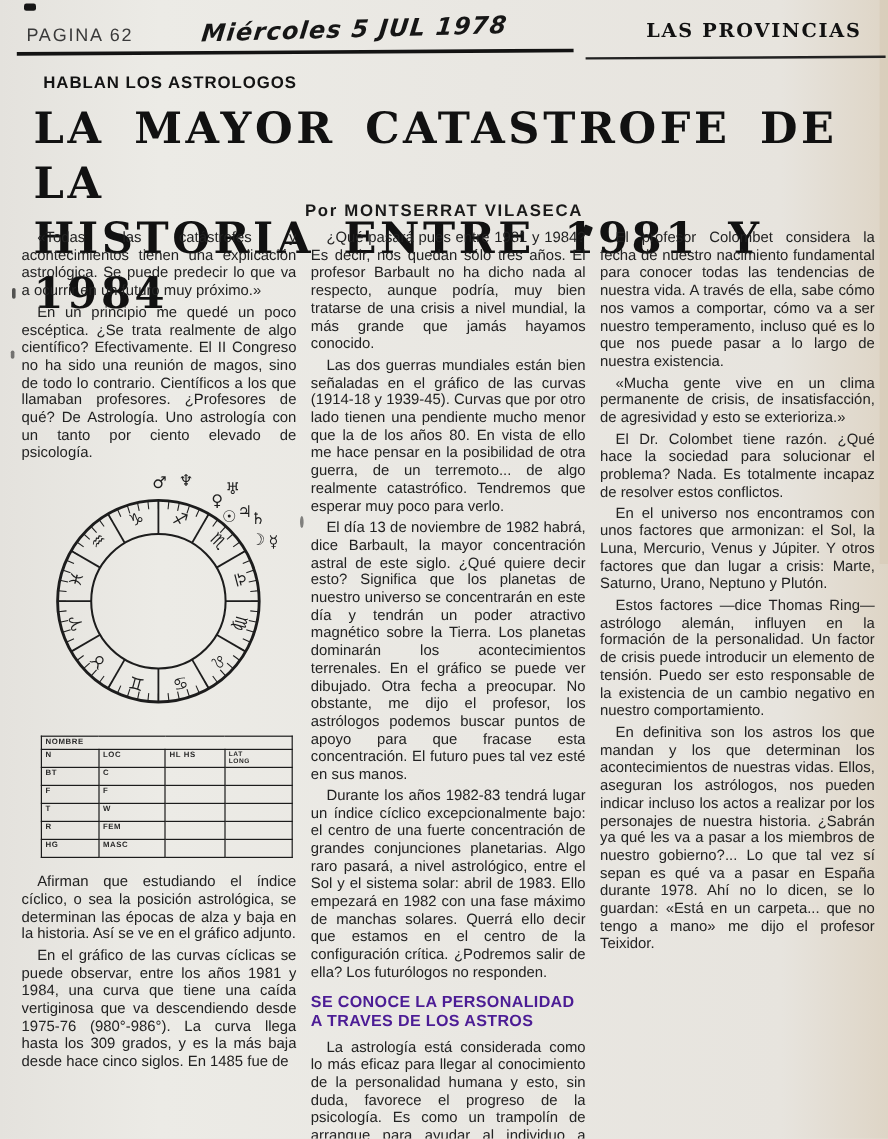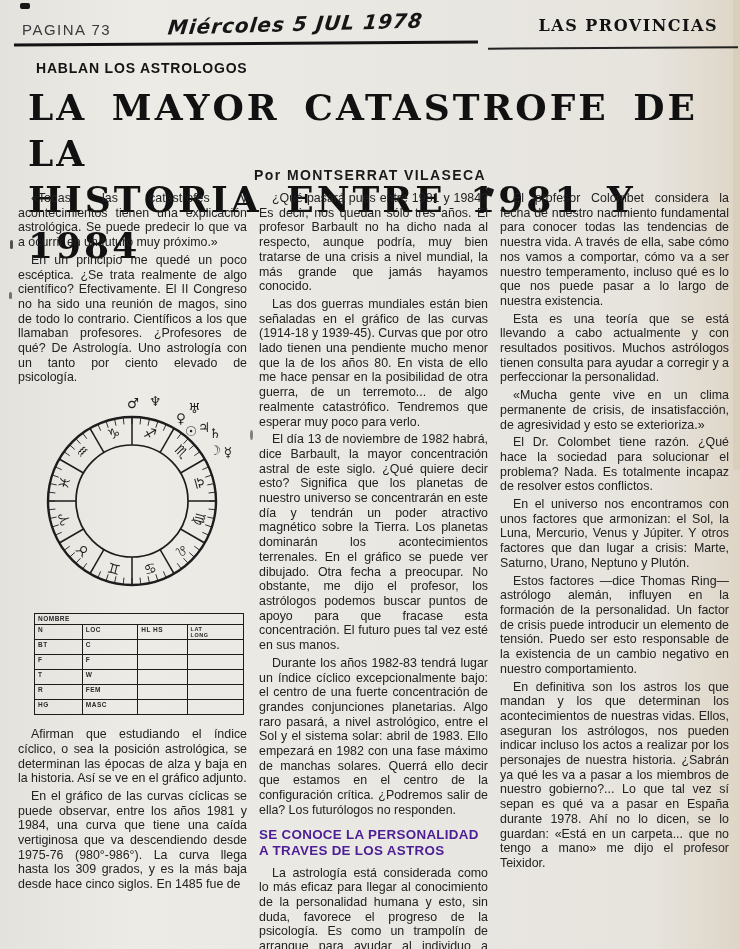--- a/index.html
+++ b/index.html
@@ -64,21 +64,21 @@
 </head>
 <body>
 
 <div class="speck" style="left:20px;top:3px;width:10px;height:6px;border-radius:2px;"></div>
 <div class="speck" style="left:486px;top:188px;width:7px;height:8px;border-radius:1px;transform:rotate(20deg);"></div>
 <div class="speck" style="left:10px;top:240px;width:3px;height:9px;border-radius:2px;opacity:.7;"></div>
 <div class="speck" style="left:9px;top:292px;width:3px;height:7px;border-radius:2px;opacity:.55;"></div>
 <div class="speck" style="left:250px;top:430px;width:3px;height:10px;opacity:.5;"></div>
 <div class="edge-strip"></div>
 
-<div class="page-label">PAGINA 73</div>
+<div class="page-label">PAGINA 62</div>
 <div class="hand-date">Miércoles 5 JUL 1978</div>
 <div class="masthead">LAS PROVINCIAS</div>
 <div class="rule-left"></div>
 <div class="rule-right"></div>
 
 <div class="kicker">HABLAN LOS ASTROLOGOS</div>
 
 <div class="headline">
   <div>LA MAYOR CATASTROFE DE LA</div>
   <div>HISTORIA ENTRE 1981 Y 1984</div>
@@ -256,21 +256,20 @@
       </div>
     <div class="subhead">SE CONOCE LA PERSONALIDAD A TRAVES DE LOS ASTROS</div>
     <div>
         <p class="col-p">La astrología está considerada como lo más eficaz para llegar al conocimiento de la personalidad humana y esto, sin duda, favorece el progreso de la psicología. Es como un trampolín de arranque para ayudar al individuo a encontrar una vida mejor. Desarrollar la personalidad en una perspectiva armónica.</p>
       </div>
   </div>
 
   <div class="col">
     <div>
         <p class="col-p">El profesor Colombet considera la fecha de nuestro nacimiento fundamental para conocer todas las tendencias de nuestra vida. A través de ella, sabe cómo nos vamos a comportar, cómo va a ser nuestro temperamento, incluso qué es lo que nos puede pasar a lo largo de nuestra existencia.</p>
-        <p class="col-p">Esta es una teoría que se está llevando a cabo actualmente y con resultados positivos. Muchos astrólogos tienen consulta para ayudar a corregir y a perfeccionar la personalidad.</p>
         <p class="col-p">«Mucha gente vive en un clima permanente de crisis, de insatisfacción, de agresividad y esto se exterioriza.»</p>
         <p class="col-p">El Dr. Colombet tiene razón. ¿Qué hace la sociedad para solucionar el problema? Nada. Es totalmente incapaz de resolver estos conflictos.</p>
         <p class="col-p">En el universo nos encontramos con unos factores que armonizan: el Sol, la Luna, Mercurio, Venus y Júpiter. Y otros factores que dan lugar a crisis: Marte, Saturno, Urano, Neptuno y Plutón.</p>
         <p class="col-p">Estos factores —dice Thomas Ring— astrólogo alemán, influyen en la formación de la personalidad. Un factor de crisis puede introducir un elemento de tensión. Puedo ser esto responsable de la existencia de un cambio negativo en nuestro comportamiento.</p>
         <p class="col-p">En definitiva son los astros los que mandan y los que determinan los acontecimientos de nuestras vidas. Ellos, aseguran los astrólogos, nos pueden indicar incluso los actos a realizar por los personajes de nuestra historia. ¿Sabrán ya qué les va a pasar a los miembros de nuestro gobierno?... Lo que tal vez sí sepan es qué va a pasar en España durante 1978. Ahí no lo dicen, se lo guardan: «Está en un carpeta... que no tengo a mano» me dijo el profesor Teixidor.</p>
       </div>
 
   </div>
 
 </div>

